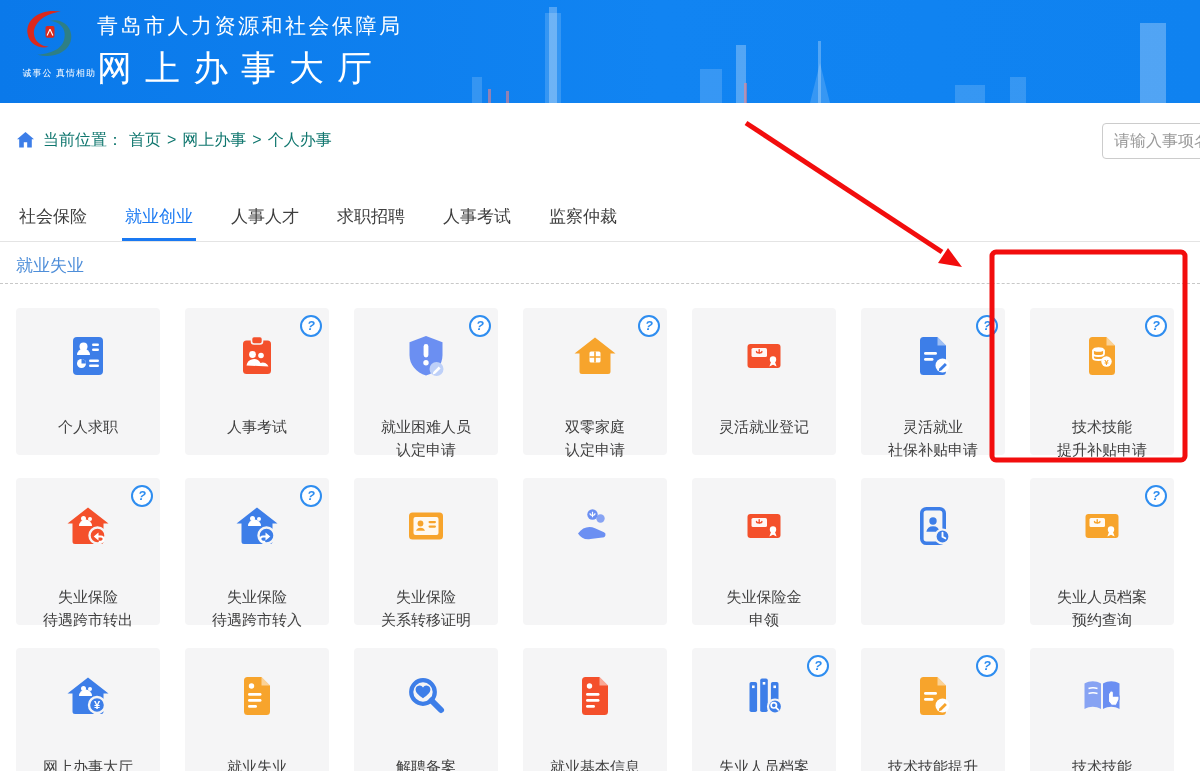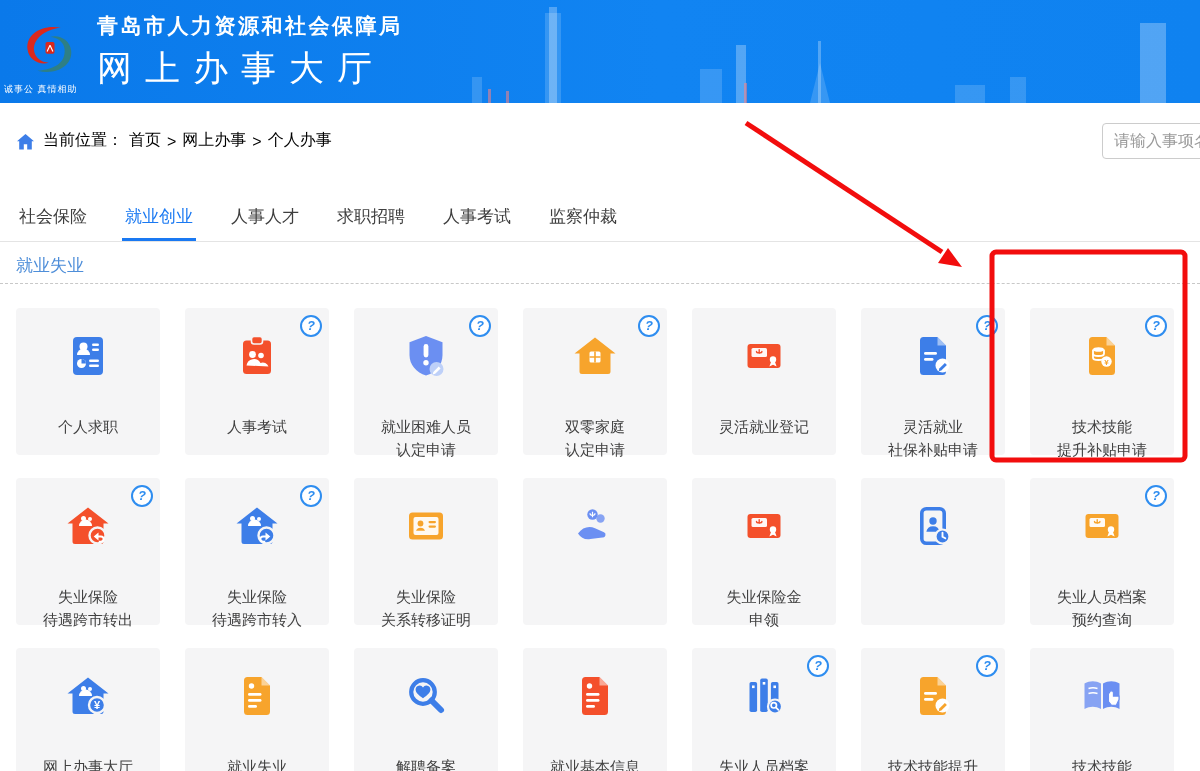--- a/index.html
+++ b/index.html
@@ -6,29 +6,29 @@
   body{
     width:1200px;height:771px;overflow:hidden;position:relative;
     background:#fff;font-family:"Liberation Sans","DejaVu Sans",sans-serif;
   }
   
   .header{position:absolute;left:0;top:0;width:1200px;height:103px;
     background:linear-gradient(90deg,#0a79ea 0%,#1184f2 55%,#0f82f0 100%);}
   .sky{position:absolute;background:rgba(255,255,255,.16);bottom:0}
   .sky2{position:absolute;background:rgba(255,255,255,.28);bottom:0}
   .spark{position:absolute;background:rgba(255,130,130,.55);bottom:0}
-  .logo{position:absolute;left:4px;top:18px;width:92px;text-align:left}
+  .logo{position:absolute;left:4px;top:2px;width:92px;text-align:right}
   .logo svg{width:72px;height:66px;display:block;margin:0 auto}
   .logo-slogan{color:#fff;font-size:9px;letter-spacing:1px;white-space:nowrap;margin-top:-1px}
   .titles{position:absolute;left:97px;top:12px;color:#fff}
-  .agency{font-size:21px;font-weight:bold;letter-spacing:2.5px}
+  .agency{font-size:21px;font-weight:normal;letter-spacing:2.5px}
   .hall{font-size:35px;font-weight:normal;letter-spacing:13px;margin-top:5px;white-space:nowrap}
   
-  .breadcrumb{position:absolute;left:16px;top:129px;height:22px;display:flex;align-items:flex-end;
-    font-size:16px;color:#000000}
+  .breadcrumb{position:absolute;left:16px;top:129px;height:22px;display:flex;align-items:center;
+    font-size:16px;color:#0f766e}
   .breadcrumb svg{width:19px;height:18px;margin-right:8px}
   .breadcrumb span{margin-right:6px}
   
   .search-input{position:absolute;left:1102px;top:123px;width:170px;height:36px;
     border:1px solid #ccc;border-radius:4px;box-sizing:border-box;padding:0 11px;
     font-size:16px;color:#666;outline:none;font-family:inherit}
   .search-input::placeholder{color:#9a9a9a}
   
   .tabbar{position:absolute;left:0;top:201px;width:1200px;box-sizing:border-box;
     padding-left:16px;border-bottom:1px solid #e4e4e4;white-space:nowrap}

